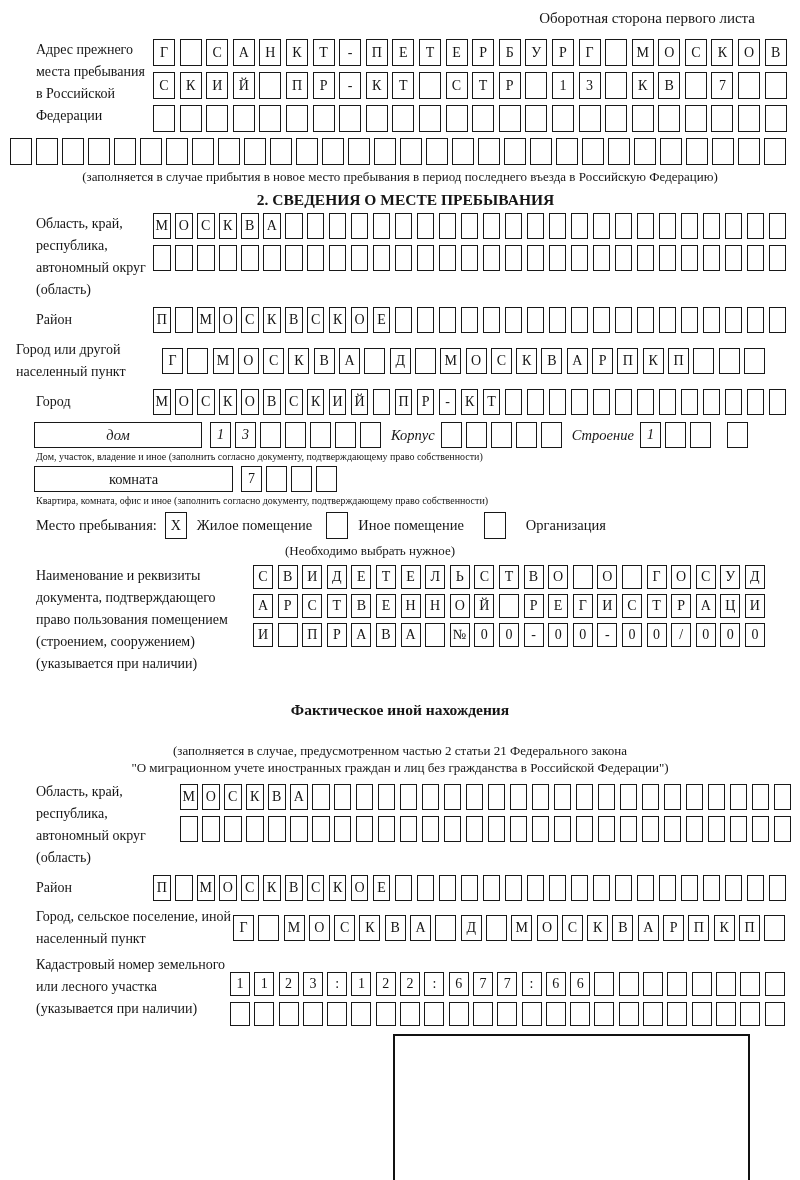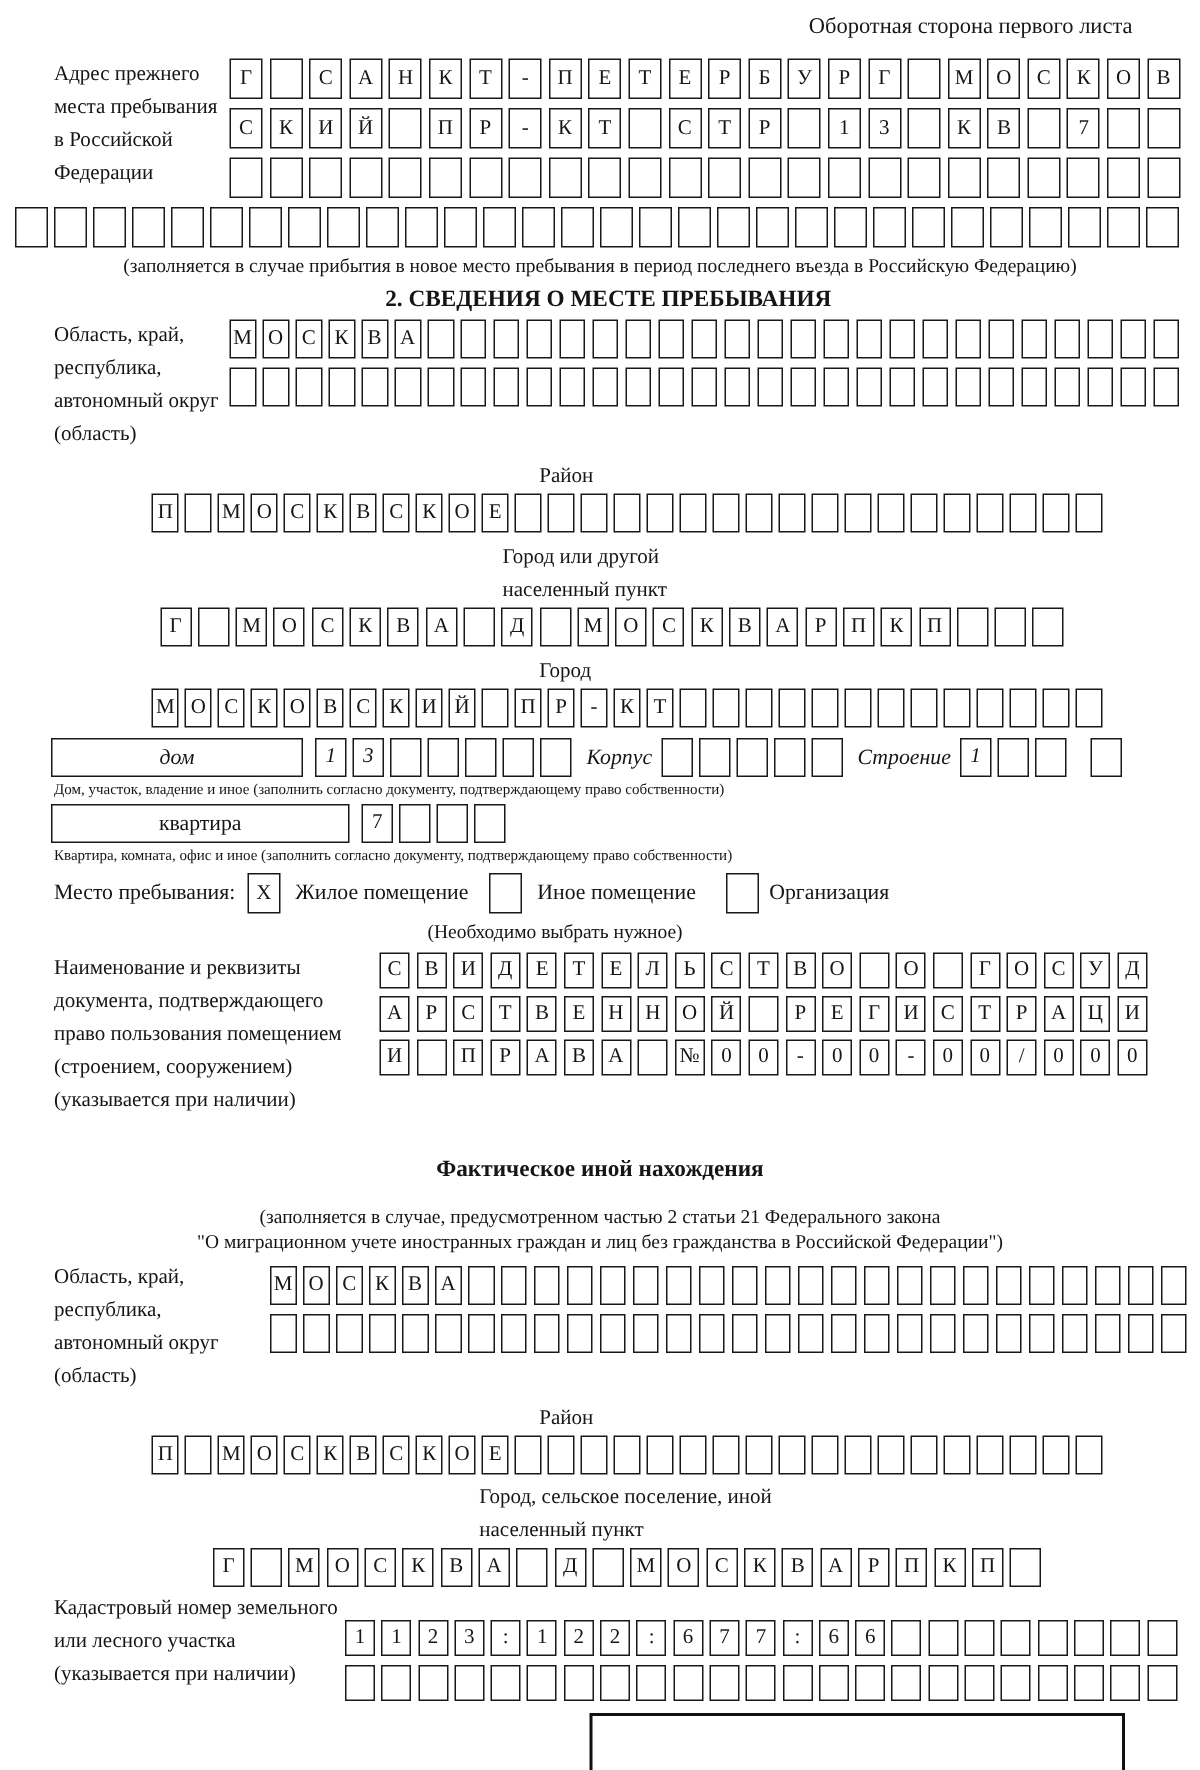--- a/index.html
+++ b/index.html
@@ -2,21 +2,21 @@
 <html><head>
 <meta charset="utf-8">
 <style>
   html,body{margin:0;padding:0;}
   body{
     width:800px;height:1180px;overflow:hidden;background:#ffffff;color:#151515;
     font-family:"Liberation Serif","DejaVu Serif",serif;
   }
   .corner{padding:10px 45px 0 0;text-align:right;font-size:15px;}
   .field{display:flex;align-items:flex-start;}
-  .field.vcenter{align-items:center;flex-direction:column;}
+  .field.vcenter{align-items:center;}
   .flabel{font-size:14px;line-height:22px;flex:0 0 auto;}
   .rows{display:flex;flex-direction:column;gap:6px;flex:0 0 auto;}
   .boxrow{display:flex;}
   .cell{
     border:1.6px solid #181818;background:#fff;display:flex;align-items:center;justify-content:center;
     font-size:14px;flex:0 0 auto;box-sizing:border-box;
   }
   
   .g24 .cell{width:22px;height:27px;}          .g24{gap:4.6px;}
   .g30 .cell{width:21.5px;height:27px;}        .g30{gap:4.5px;}
@@ -352,38 +352,38 @@
       <div class="cell"></div>
       <div class="cell"></div>
     </div>
   <div class="boxrow ghouse" style="margin-left:16px;">
       <div class="cell"></div>
     </div>
 </div>
 <div class="caption-under">Дом, участок, владение и иное (заполнить согласно документу, подтверждающему право собственности)</div>
 
 <div style="display:flex;align-items:center;margin:4px 0 0 34px;">
-  <div class="longbox" style="width:199px;">квартира</div>
+  <div class="longbox" style="width:199px;">комната</div>
   <div class="boxrow ghouse" style="margin-left:8px;">
       <div class="cell">7</div>
       <div class="cell"></div>
       <div class="cell"></div>
       <div class="cell"></div>
     </div>
 </div>
 <div class="caption-under">Квартира, комната, офис и иное (заполнить согласно документу, подтверждающему право собственности)</div>
 
 <div style="display:flex;align-items:center;margin:6px 0 0 36px;">
   <div class="inline-label">Место пребывания:</div>
   <div class="chk" style="margin-left:8px;">X</div>
   <div class="inline-label" style="margin-left:10px;">Жилое помещение</div>
   <div class="chk" style="margin-left:14px;"></div>
   <div class="inline-label" style="margin-left:10px;">Иное помещение</div>
   <div class="chk" style="margin-left:20px;"></div>
-  <div class="inline-label" style="margin-left:7px;">Организация</div>
+  <div class="inline-label" style="margin-left:20px;">Организация</div>
 </div>
 <div class="note" style="width:740px;">(Необходимо выбрать нужное)</div>
 
 <div class="field" style="margin-top:6px;padding-left:36px;">
   <div class="flabel" style="width:217px;">Наименование и реквизиты документа, подтверждающего право пользования помещением (строением, сооружением) (указывается при наличии)</div>
   <div class="rows" style="gap:5px;">
     <div class="boxrow g21">
         <div class="cell">С</div>
         <div class="cell">В</div>
         <div class="cell">И</div>
@@ -449,21 +449,21 @@
         <div class="cell">0</div>
         <div class="cell">/</div>
         <div class="cell">0</div>
         <div class="cell">0</div>
         <div class="cell">0</div>
       </div>
   </div>
 </div>
 
 <div class="h-bold" style="margin-top:26px;">Фактическое иной нахождения</div>
-<div class="note" style="margin-top:14px;">(заполняется в случае, предусмотренном частью 2 статьи 21 Федерального закона</div>
+<div class="note" style="margin-top:24px;">(заполняется в случае, предусмотренном частью 2 статьи 21 Федерального закона</div>
 <div class="note" style="margin-top:1px;">"О миграционном учете иностранных граждан и лиц без гражданства в Российской Федерации")</div>
 
 <div class="field" style="margin-top:5px;padding-left:36px;">
   <div class="flabel" style="width:144px;">Область, край, республика, автономный округ (область)</div>
   <div class="rows" style="margin-top:3px;">
     <div class="boxrow g28">
         <div class="cell">М</div>
         <div class="cell">О</div>
         <div class="cell">С</div>
         <div class="cell">К</div>

